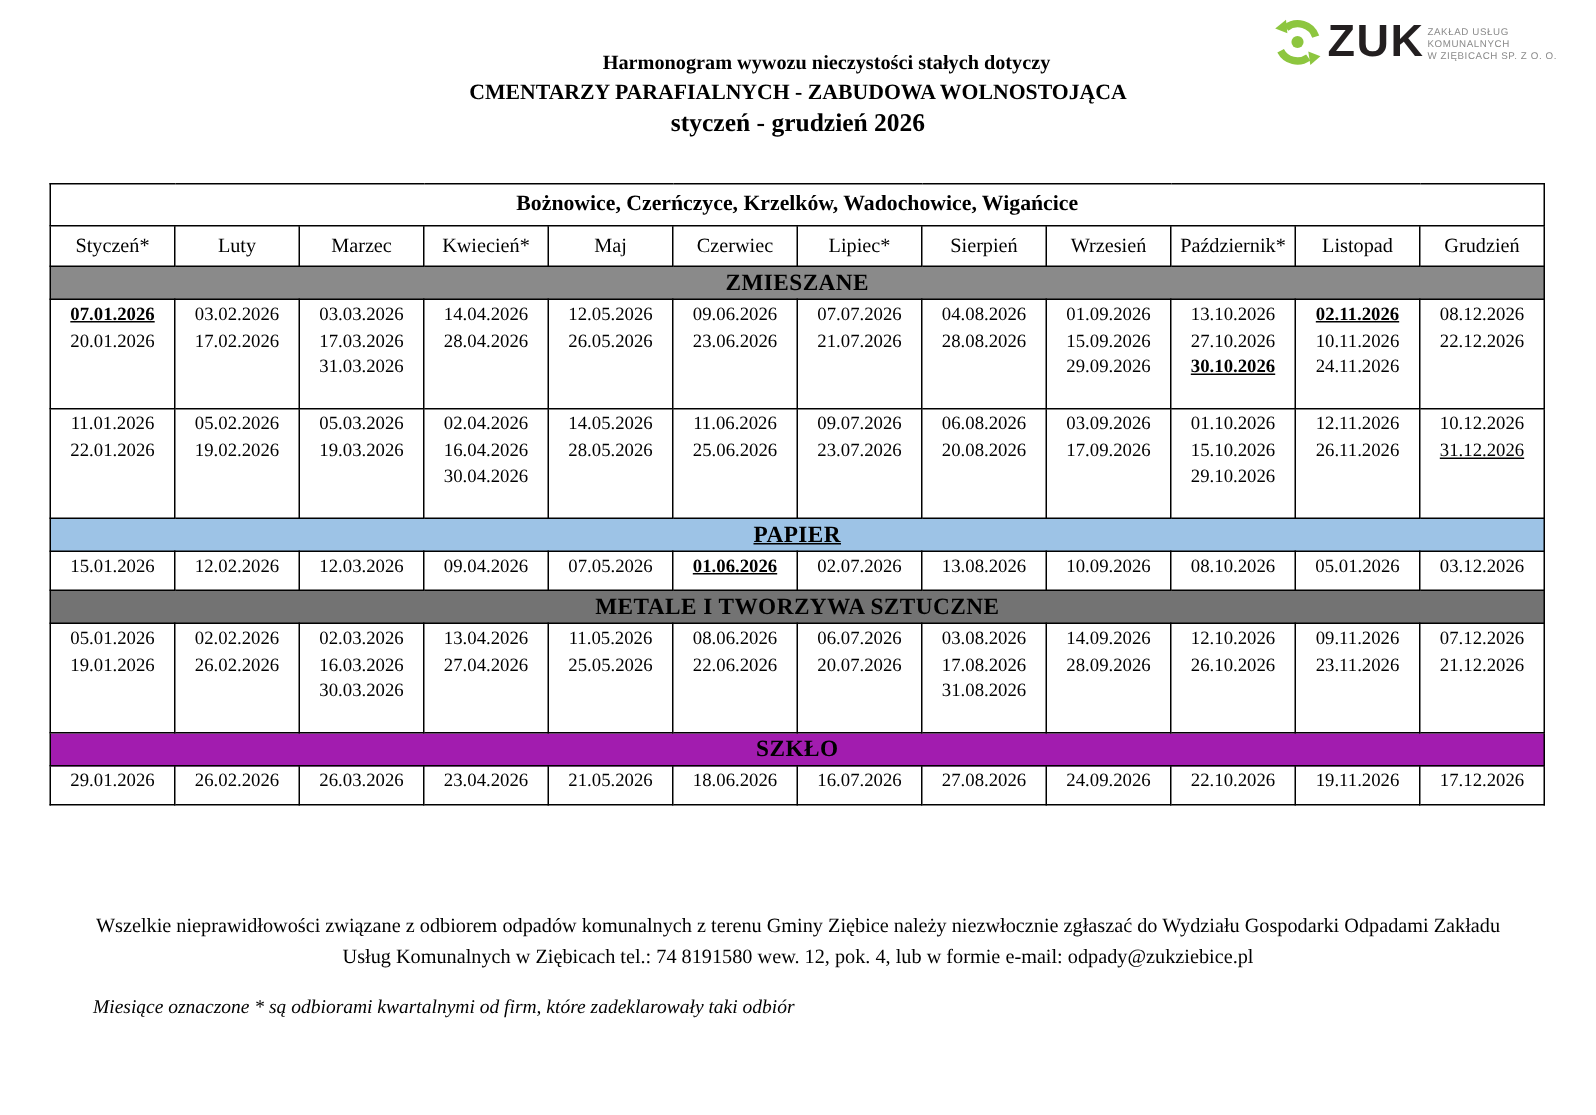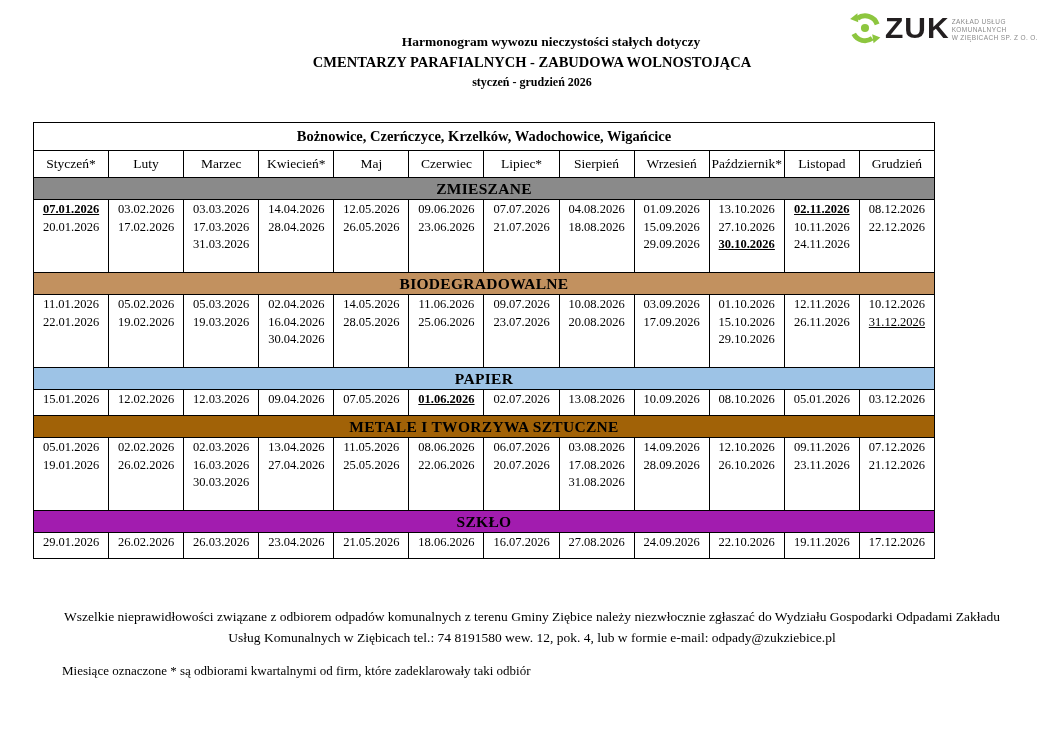--- a/index.html
+++ b/index.html
@@ -25,24 +25,24 @@
   .logo-sub{
     font-family:"Liberation Sans", sans-serif;
     font-size:6.5px;line-height:8px;color:#8a8a8a;
     text-transform:uppercase;letter-spacing:.4px;
     padding-top:3px;
   }
   
   .title{ text-align:center; padding-top:32px; font-weight:bold; }
   .title-l1{font-size:13.5px;line-height:20px;padding-left:38px;}
   .title-l2{font-size:14.5px;line-height:20px;font-family:Liberation Serif, serif;}
-  .title-l3{font-size:12px;line-height:20px;}
+  .title-l3{font-size:17px;line-height:20px;}
   
   table.schedule{
-    position:absolute;left:33px;top:122px;width:902px;
+    position:absolute;left:33px;top:122px;width:997px;
     border-collapse:collapse;table-layout:fixed;
     background:#fff;
   }
   table.schedule td{
     border:1px solid #000;
     text-align:center;
     padding:1px 0;
   }
   td.localities{
     font-weight:bold;font-size:14.5px;height:25px;vertical-align:middle;
@@ -62,21 +62,21 @@
   .date{ font-size:12.5px;line-height:17.5px;white-space:nowrap; }
   .date.bold-underline{ font-weight:bold;text-decoration:underline; }
   .date.underline{ text-decoration:underline; }
   
   .notice{
     position:absolute;left:57px;top:592px;width:950px;
     font-size:13.5px;line-height:21px;text-align:center;
   }
   .note{
     position:absolute;left:62px;top:650px;
-    font-size:13px;
+    font-style:italic;font-size:13px;
   }
 </style>
 </head>
 <body>
 
 <div class="page">
 
   <div class="logo">
     <svg class="logo-mark" viewBox="0 0 40 40" aria-hidden="true">
       <g stroke="#8dc63f" stroke-width="5.5" fill="none" stroke-linecap="butt">
@@ -148,21 +148,21 @@
           <td class="dates tall">
             <div class="date">09.06.2026</div>
             <div class="date">23.06.2026</div>
           </td>
           <td class="dates tall">
             <div class="date">07.07.2026</div>
             <div class="date">21.07.2026</div>
           </td>
           <td class="dates tall">
             <div class="date">04.08.2026</div>
-            <div class="date">18.08.2026</div>
+            <div class="date">28.08.2026</div>
           </td>
           <td class="dates tall">
             <div class="date">01.09.2026</div>
             <div class="date">15.09.2026</div>
             <div class="date">29.09.2026</div>
           </td>
           <td class="dates tall">
             <div class="date">13.10.2026</div>
             <div class="date">27.10.2026</div>
             <div class="date bold-underline">30.10.2026</div>
@@ -171,23 +171,20 @@
             <div class="date bold-underline">02.11.2026</div>
             <div class="date">10.11.2026</div>
             <div class="date">24.11.2026</div>
           </td>
           <td class="dates tall">
             <div class="date">08.12.2026</div>
             <div class="date">22.12.2026</div>
           </td>
         </tr>
         <tr>
-          <td colspan="12" class="band" style="background: rgb(194, 145, 95);">BIODEGRADOWALNE</td>
-        </tr>
-        <tr>
           <td class="dates tall">
             <div class="date">11.01.2026</div>
             <div class="date">22.01.2026</div>
           </td>
           <td class="dates tall">
             <div class="date">05.02.2026</div>
             <div class="date">19.02.2026</div>
           </td>
           <td class="dates tall">
             <div class="date">05.03.2026</div>
@@ -204,21 +201,21 @@
           </td>
           <td class="dates tall">
             <div class="date">11.06.2026</div>
             <div class="date">25.06.2026</div>
           </td>
           <td class="dates tall">
             <div class="date">09.07.2026</div>
             <div class="date">23.07.2026</div>
           </td>
           <td class="dates tall">
-            <div class="date">10.08.2026</div>
+            <div class="date">06.08.2026</div>
             <div class="date">20.08.2026</div>
           </td>
           <td class="dates tall">
             <div class="date">03.09.2026</div>
             <div class="date">17.09.2026</div>
           </td>
           <td class="dates tall">
             <div class="date">01.10.2026</div>
             <div class="date">15.10.2026</div>
             <div class="date">29.10.2026</div>
@@ -226,21 +223,21 @@
           <td class="dates tall">
             <div class="date">12.11.2026</div>
             <div class="date">26.11.2026</div>
           </td>
           <td class="dates tall">
             <div class="date">10.12.2026</div>
             <div class="date underline">31.12.2026</div>
           </td>
         </tr>
         <tr>
-          <td colspan="12" class="band" style="background: rgb(157, 195, 230);">PAPIER</td>
+          <td colspan="12" class="band" style="background: rgb(157, 195, 230); text-decoration: underline;">PAPIER</td>
         </tr>
         <tr>
           <td class="dates short">
             <div class="date">15.01.2026</div>
           </td>
           <td class="dates short">
             <div class="date">12.02.2026</div>
           </td>
           <td class="dates short">
             <div class="date">12.03.2026</div>
@@ -267,21 +264,21 @@
             <div class="date">08.10.2026</div>
           </td>
           <td class="dates short">
             <div class="date">05.01.2026</div>
           </td>
           <td class="dates short">
             <div class="date">03.12.2026</div>
           </td>
         </tr>
         <tr>
-          <td colspan="12" class="band" style="background: #a16207;">METALE I TWORZYWA SZTUCZNE</td>
+          <td colspan="12" class="band" style="background: #737373;">METALE I TWORZYWA SZTUCZNE</td>
         </tr>
         <tr>
           <td class="dates tall">
             <div class="date">05.01.2026</div>
             <div class="date">19.01.2026</div>
           </td>
           <td class="dates tall">
             <div class="date">02.02.2026</div>
             <div class="date">26.02.2026</div>
           </td>

